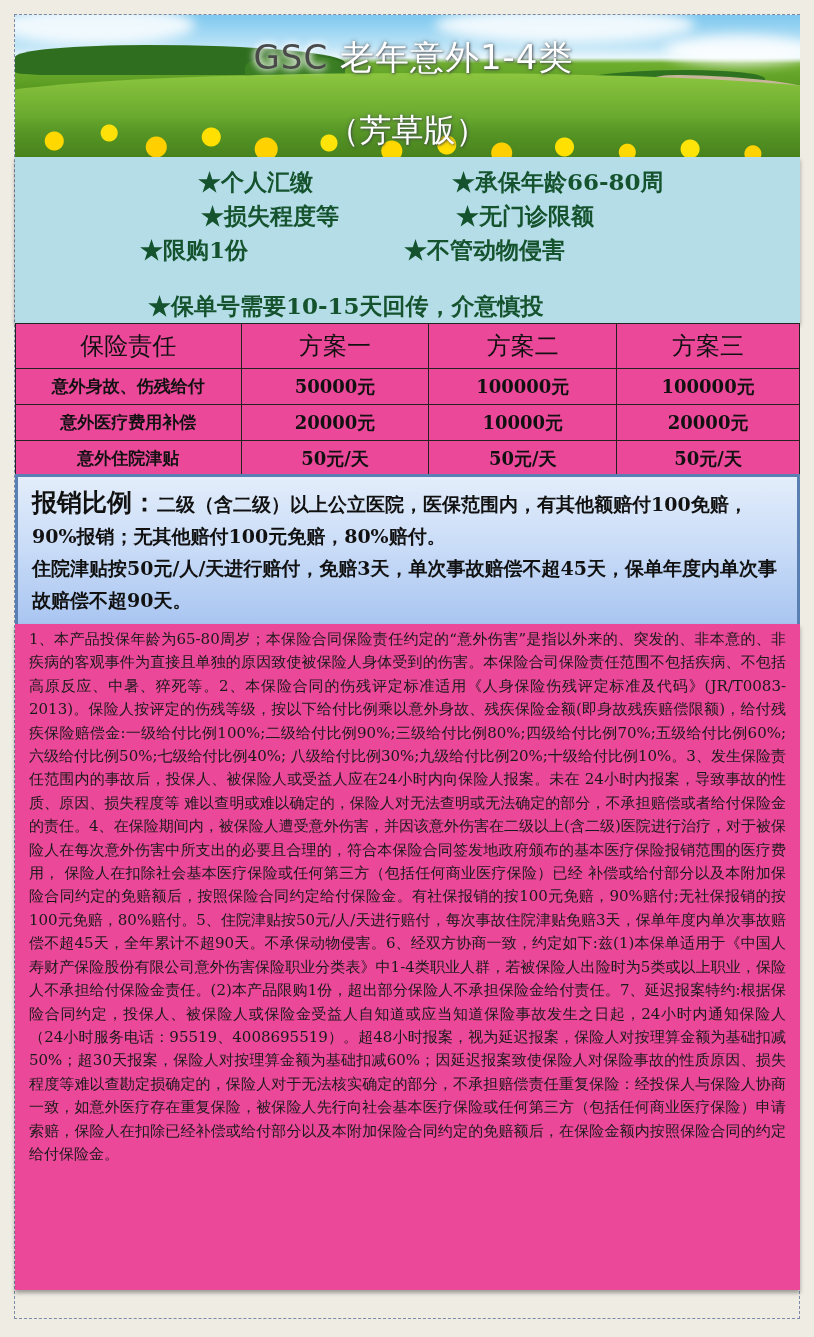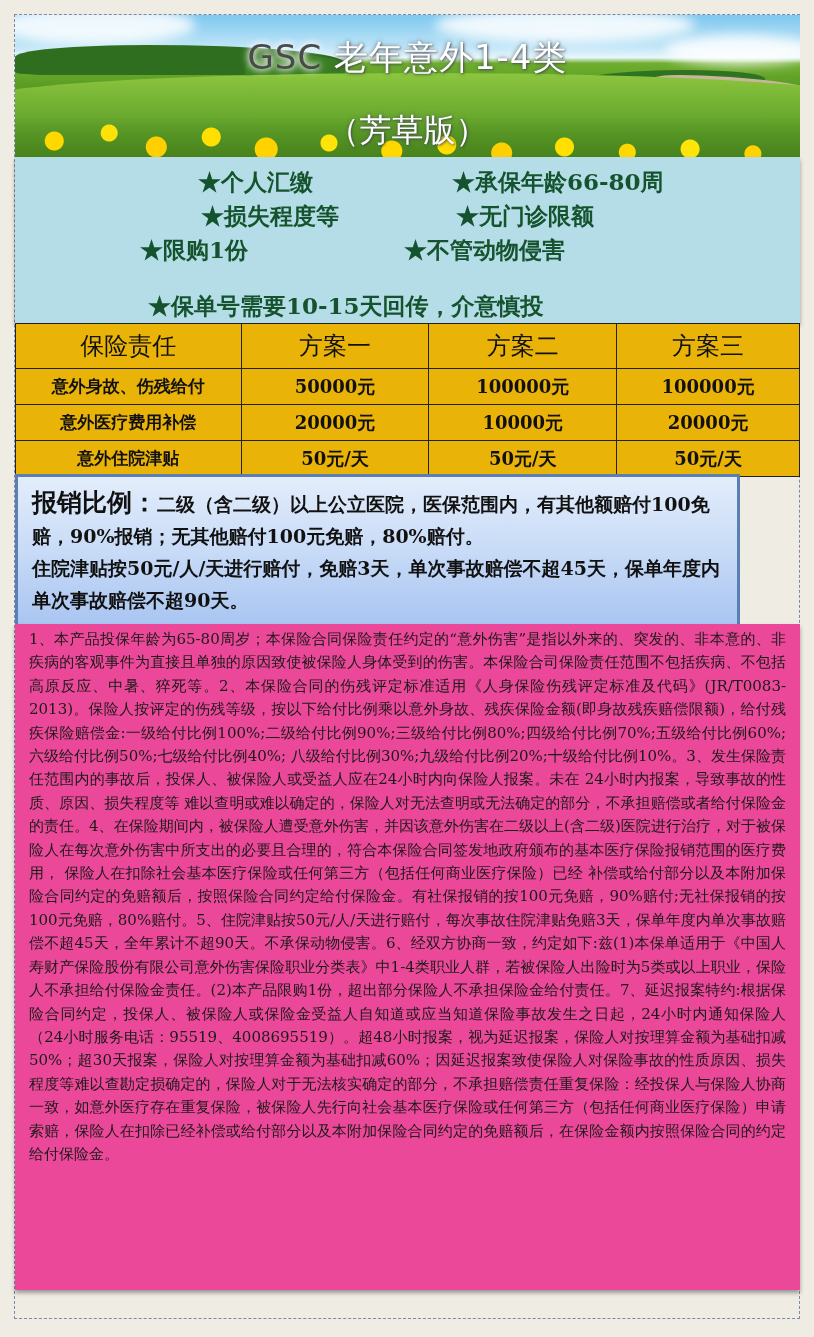--- a/index.html
+++ b/index.html
@@ -39,52 +39,52 @@
         radial-gradient(circle at 78% 88%, #ffd800 0 8px, transparent 9px),
         radial-gradient(circle at 86% 80%, #ffe40a 0 9px, transparent 10px),
         radial-gradient(circle at 94% 92%, #ffd200 0 8px, transparent 9px),
         linear-gradient(180deg, transparent 0%, rgba(60,110,20,0.5) 100%);
     }
     .banner .title {
       position: absolute; left: 0; width: 100%; text-align: center;
       font-family: "DejaVu Sans", "Liberation Sans", sans-serif;
       color: #ffffff; text-shadow: 0 0 4px rgba(70,80,90,0.8), 1px 1px 2px rgba(60,60,60,0.6);
     }
-    .banner .title.t1 { top: 20px; font-size: 34px; letter-spacing: 1px; }
+    .banner .title.t1 { top: 20px; font-size: 34px; letter-spacing: 1px; margin-left: 6px; }
     .banner .title.t1 .gsc { color: #4a4a4a; text-shadow: 0 0 6px #fff, 0 0 10px #fff; }
     .banner .title.t2 { top: 70px; font-size: 32px; margin-top: 24px; }
 
     
     .features {
       position: absolute; left: 15px; top: 157px; width: 785px; height: 166px;
       background: #b5dde8;
       box-shadow: 0 3px 4px rgba(0,0,0,0.35);
     }
     .feat {
       position: absolute; font-size: 23px; font-weight: bold; color: #14532d; white-space: nowrap;
       font-family: "DejaVu Serif", "Liberation Serif", serif;
     }
 
     
     .plan-table {
       position: absolute; left: 15px; top: 323px; width: 785px;
-      border-collapse: collapse; background: #eab308;
+      border-collapse: collapse; background: #ec4899;
     }
     .plan-table td, .plan-table th {
       border: 1px solid #222; text-align: center; font-weight: bold;
       font-family: "DejaVu Serif", "Liberation Serif", serif;
     }
     .plan-table th { height: 45px; font-size: 24px; font-weight: normal; color: #111; }
     .plan-table td { height: 36px; font-size: 18px; }
     .plan-table td.label { font-size: 17px; }
     .col1 { width: 226px; } .col2 { width: 188px; } .col3 { width: 188px; } .col4 { width: 183px; }
 
     
     .reimb {
-      position: absolute; left: 15px; top: 474px; width: 725px; height: 150px;
+      position: absolute; left: 15px; top: 474px; width: 785px; height: 150px;
       background: linear-gradient(180deg, #e3edfb 0%, #c8dbf7 50%, #a9c5f1 100%);
       border: 3px solid #5a7fb3;
       border-bottom: none;
       padding: 10px 12px 0 14px;
       font-size: 19px; font-weight: bold; line-height: 32px;
     }
     .reimb .lead { font-size: 25px; }
     .reimb p { margin: 0; }
 
     

